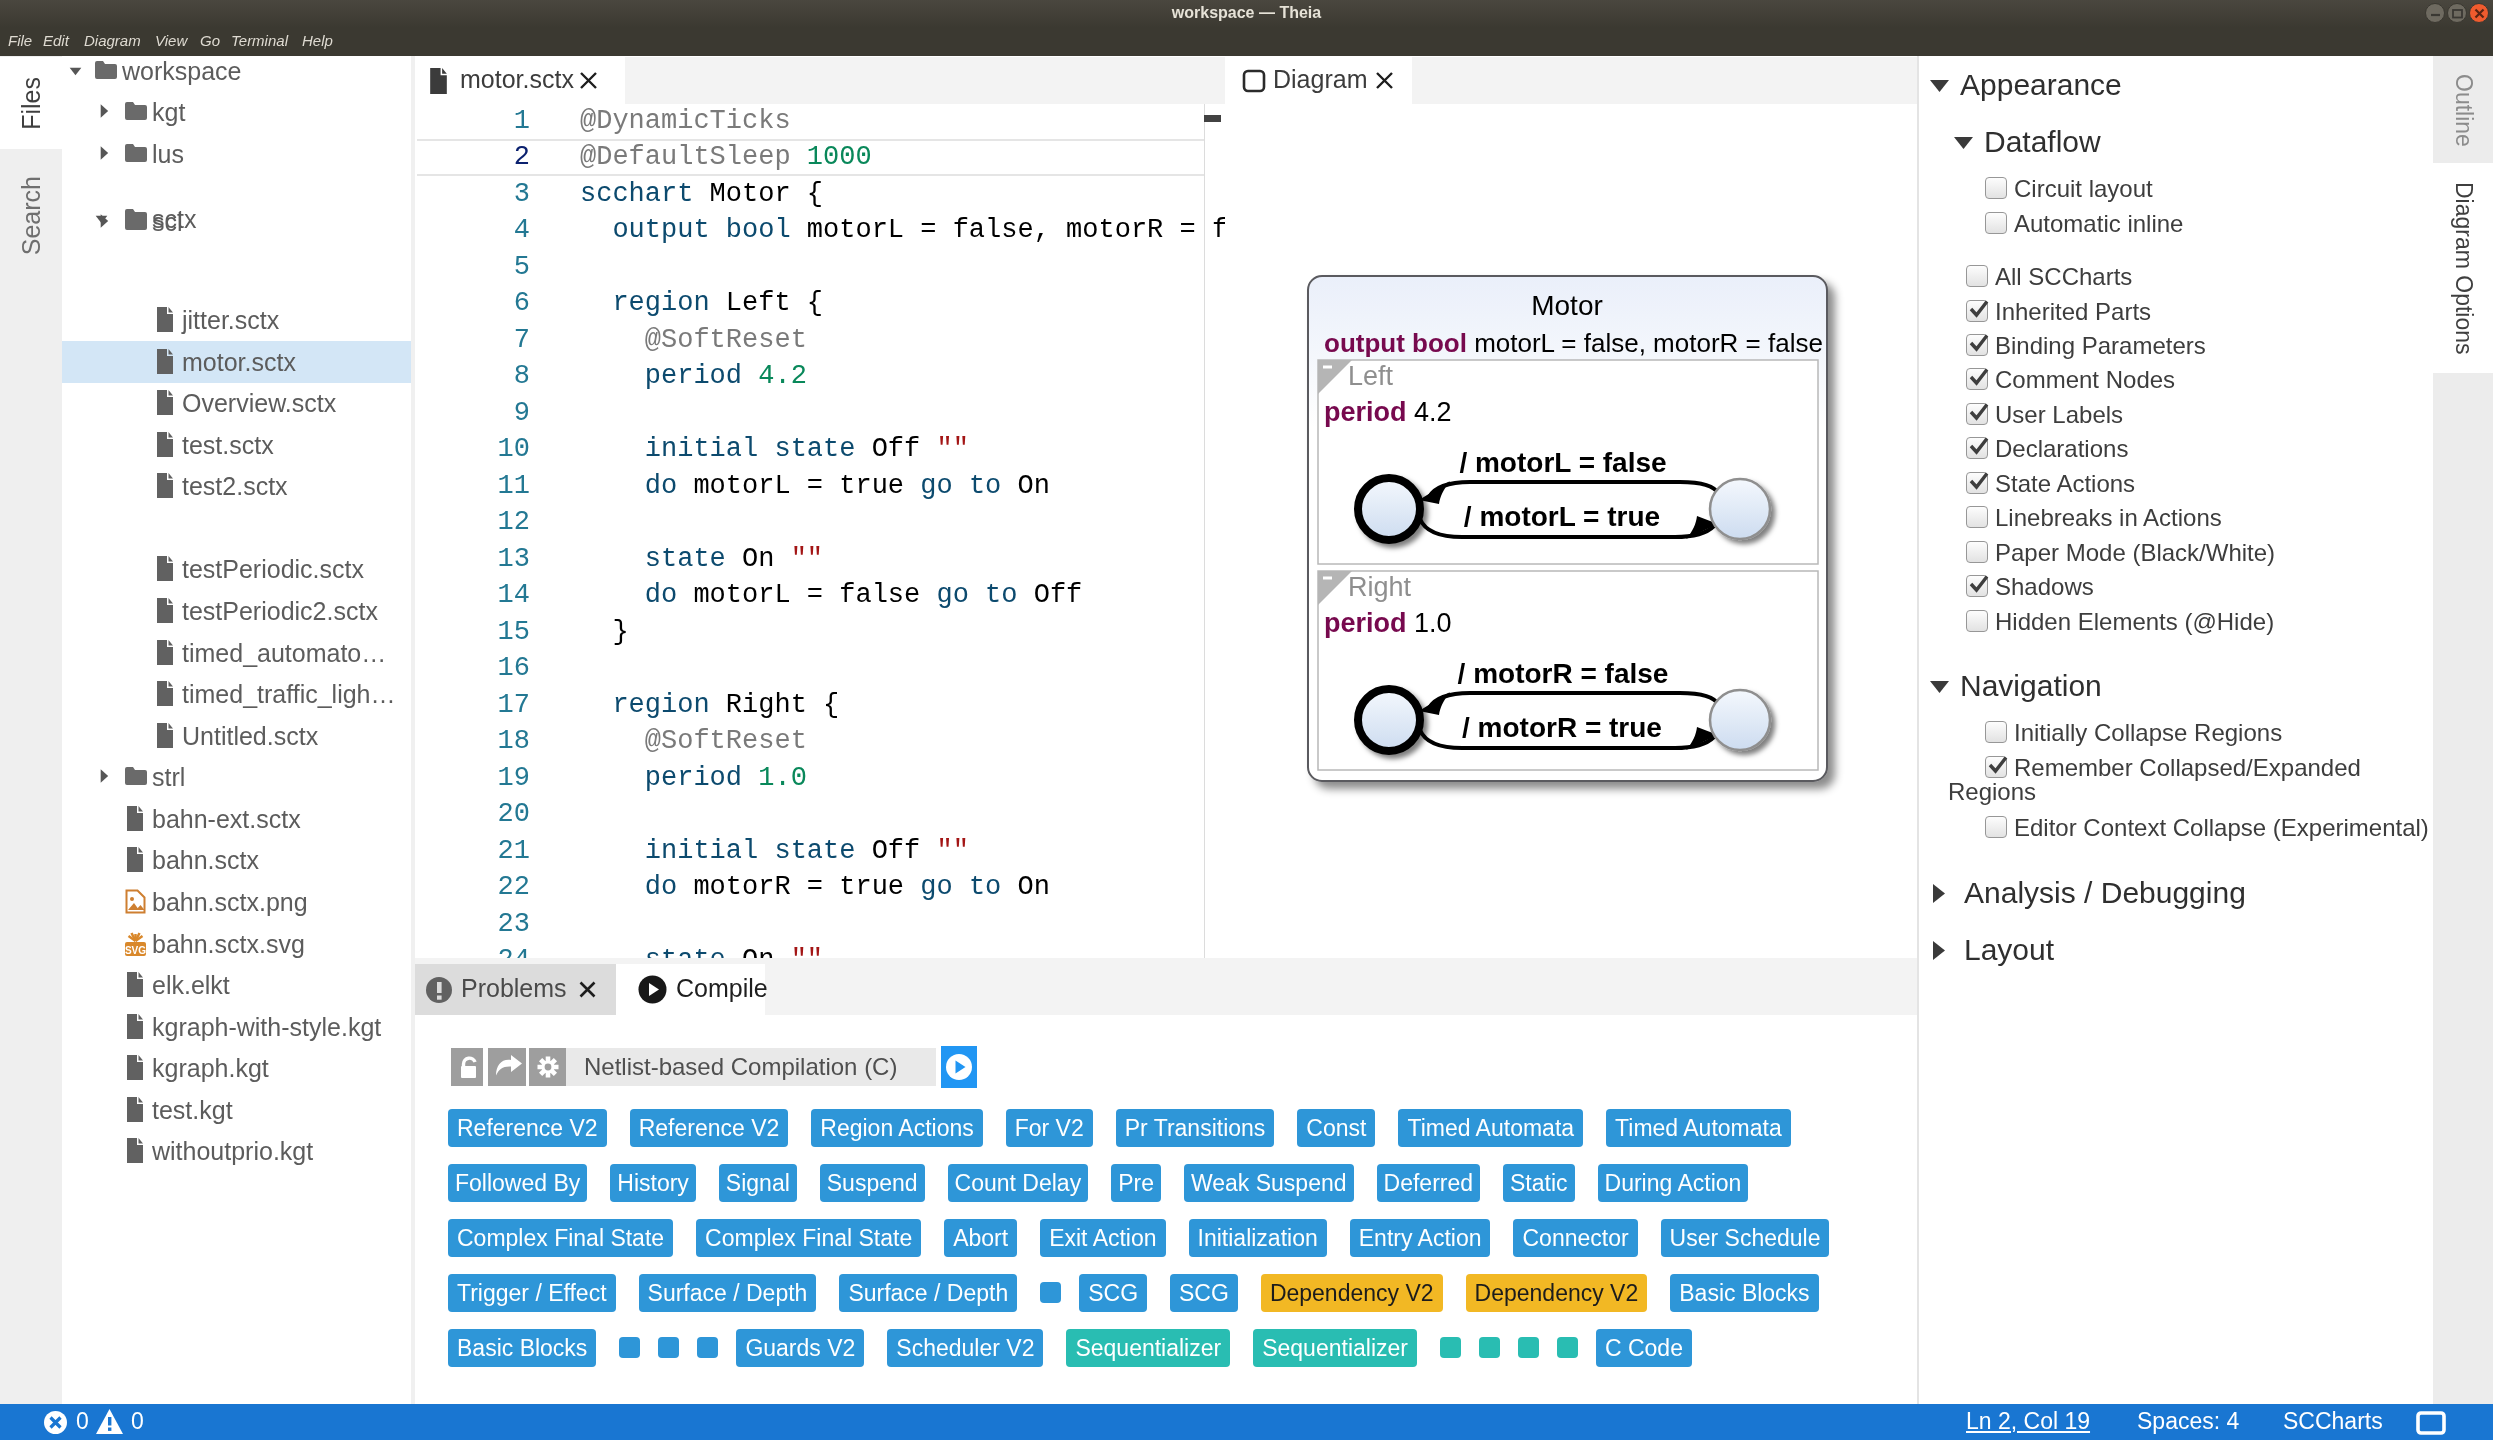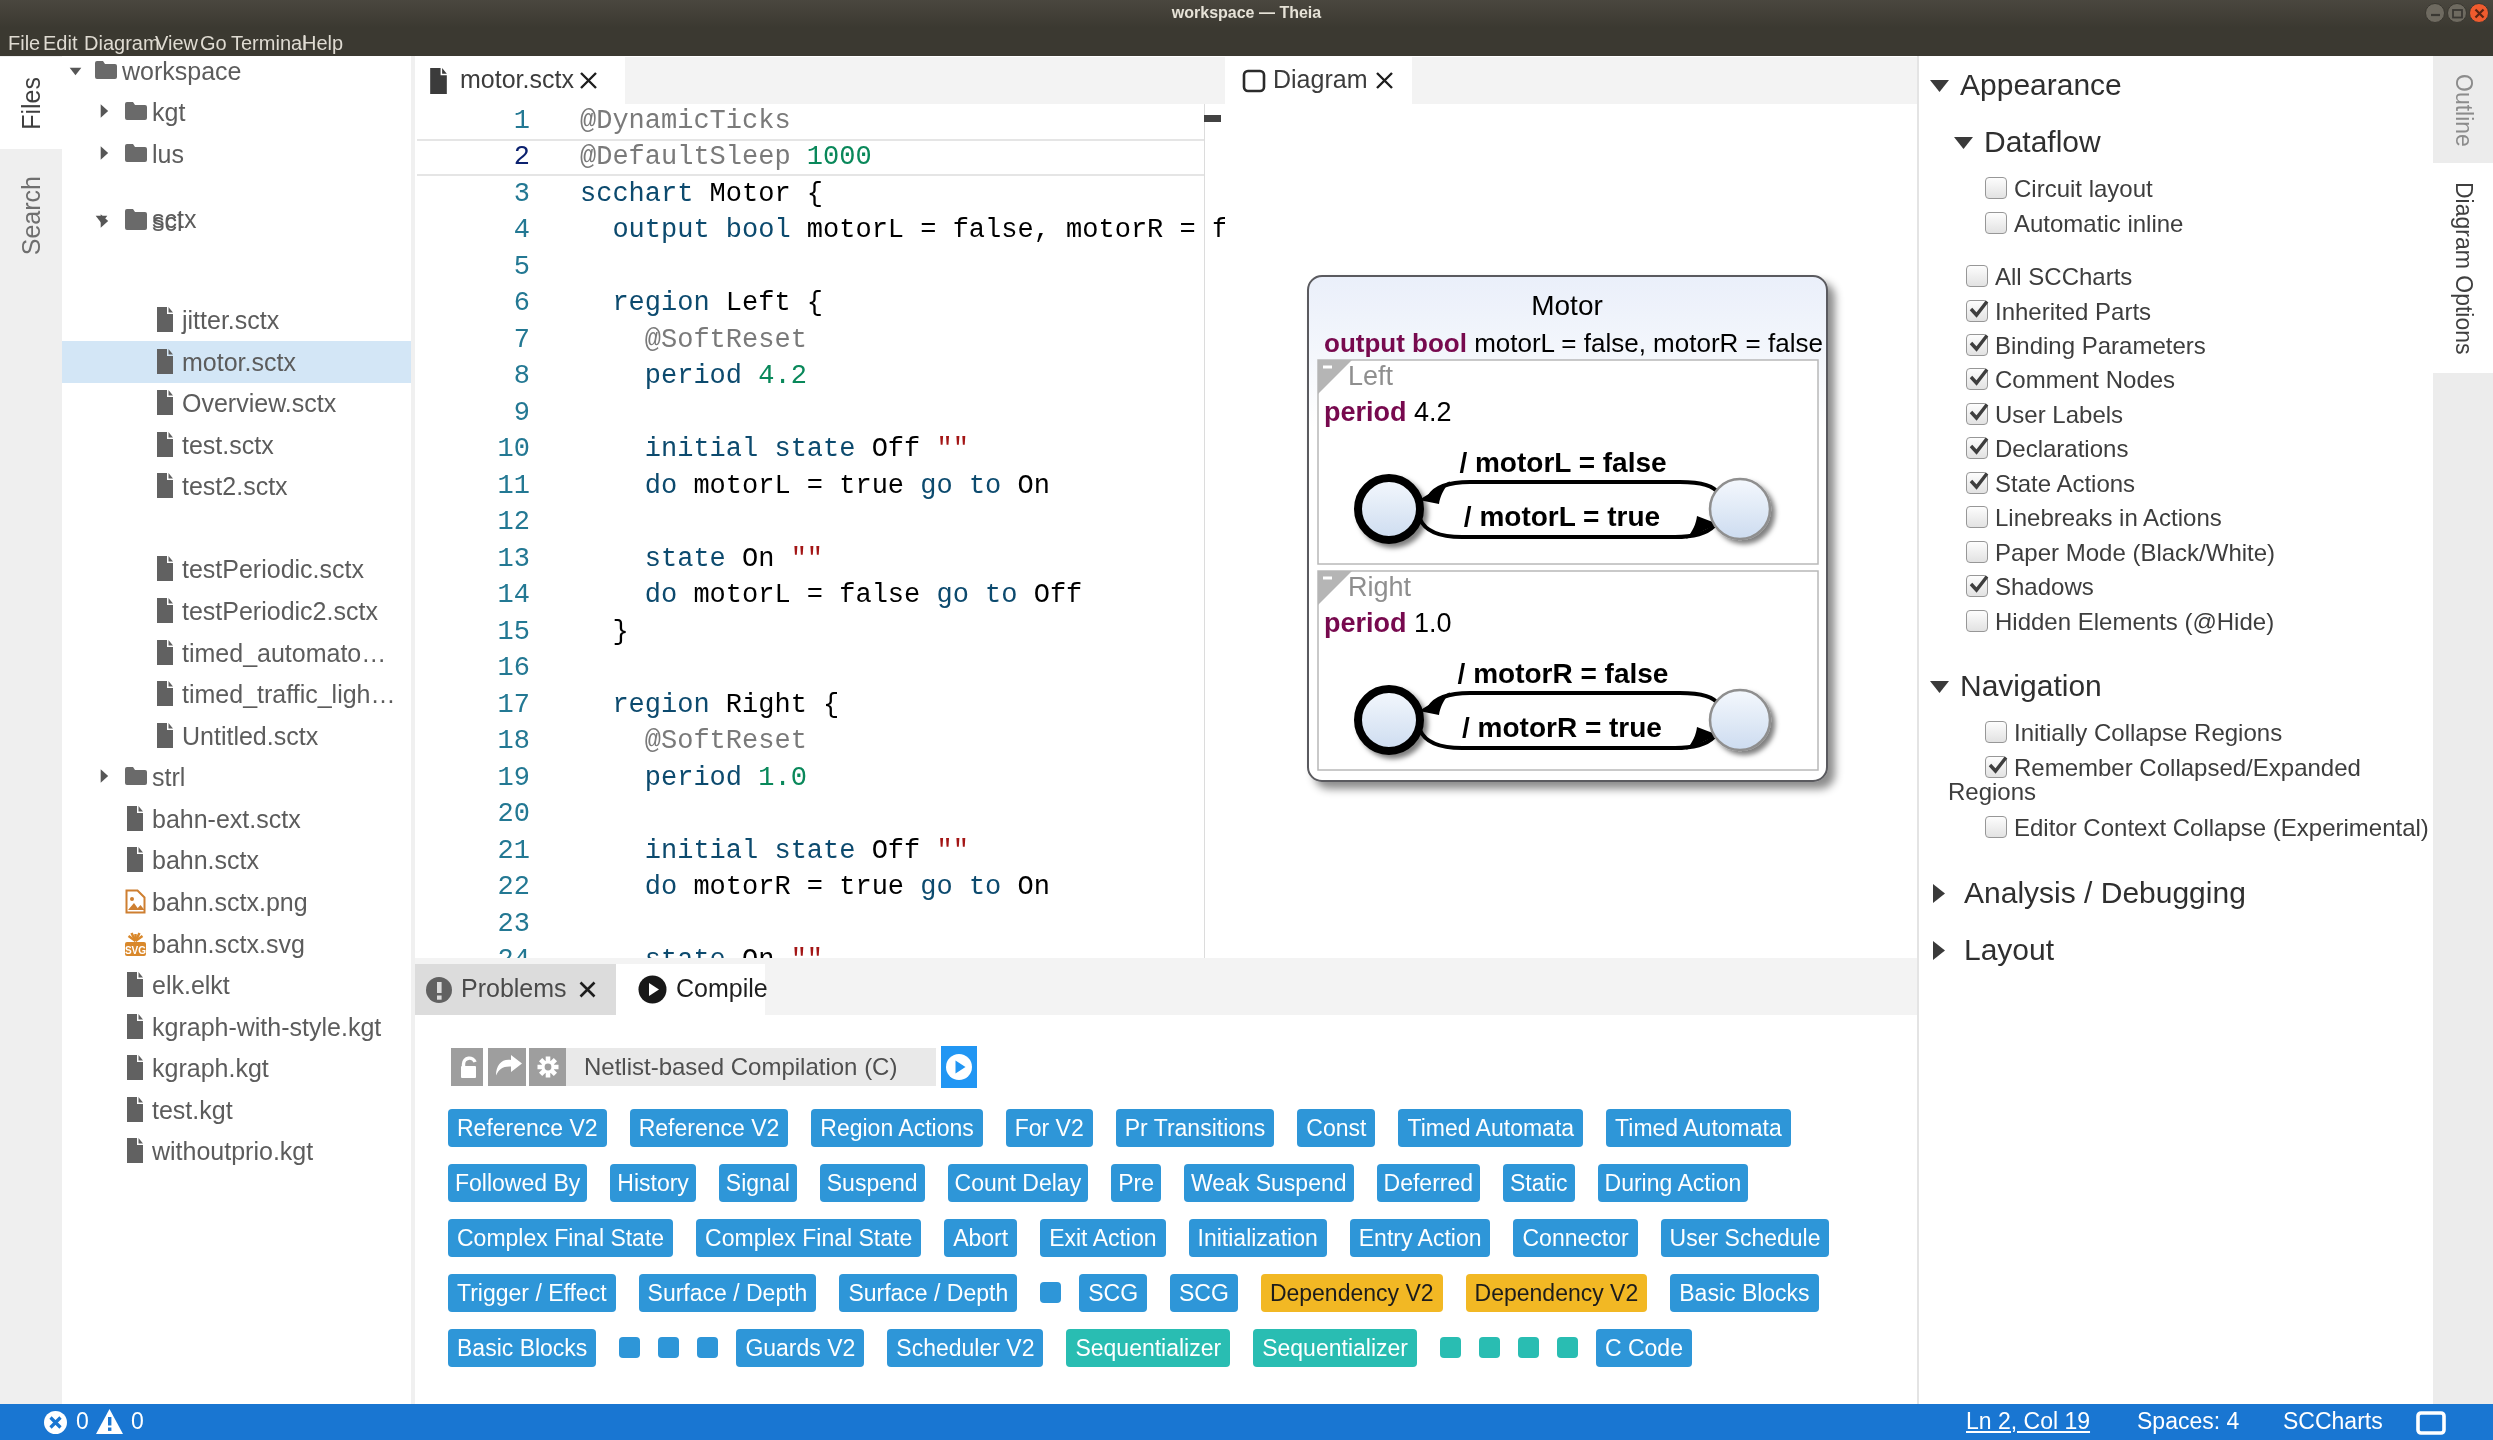--- a/index.html
+++ b/index.html
@@ -6,21 +6,21 @@
 html,body { width:2493px; height:1440px; overflow:hidden; background:#ffffff;
   font-family:"Liberation Sans", sans-serif; }
 .abs { position:absolute; }
 
 
 #titlebar { position:absolute; left:0; top:0; width:2493px; height:28px;
   background:linear-gradient(#4a473f,#3b3931); color:#e6e2d7; font-size:16px; font-weight:bold; }
 #titletext { position:absolute; left:0; right:0; top:4px; text-align:center; }
 .winbtn { position:absolute; top:3px; width:20px; height:20px; border-radius:50%; background:#6e6a60; border:1px solid #3a3831; }
 #menubar { position:absolute; left:0; top:28px; width:2493px; height:28px; background:#3b3931; }
-.menuitem { position:absolute; top:4px; color:#dfdbd2; font-size:20px; }
+.menuitem { position:absolute; top:4px; color:#dfdbd2; font-size:15px;font-style:italic; }
 
 
 #leftstrip { position:absolute; left:0; top:56px; width:62px; height:1348px; background:#efefef; }
 #filestab { position:absolute; left:0; top:1px; width:62px; height:92px; background:#ffffff; }
 
 
 #tree { position:absolute; left:62px; top:56px; width:349px; height:1348px; background:#fff; }
 .trow { position:absolute; left:0; width:349px; height:42px; }
 .trow.sel { background:#d3e6f6; }
 .tlabel { position:absolute; top:7px; font-size:25px; color:#5c5c5c; white-space:nowrap; }

